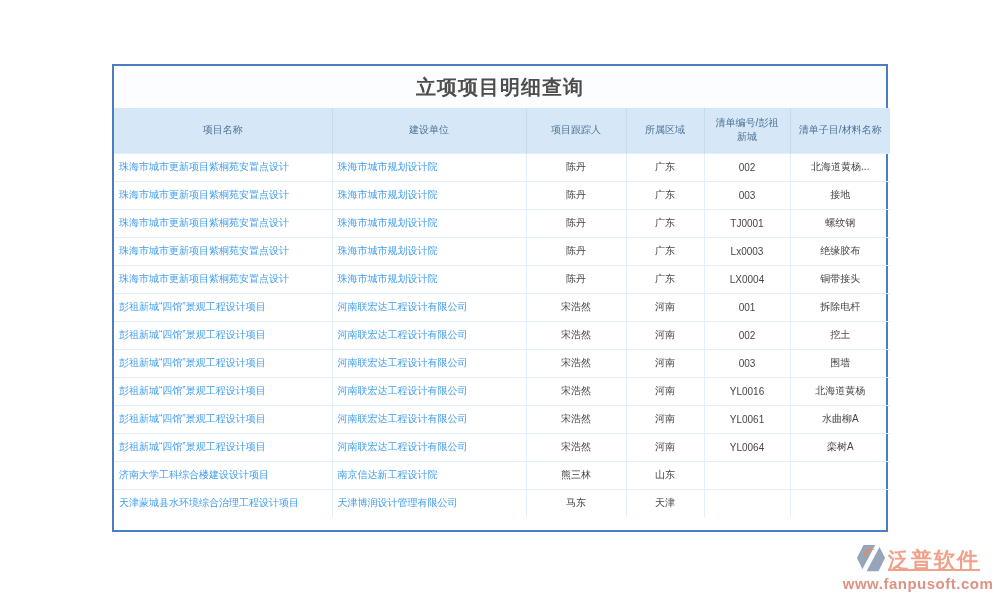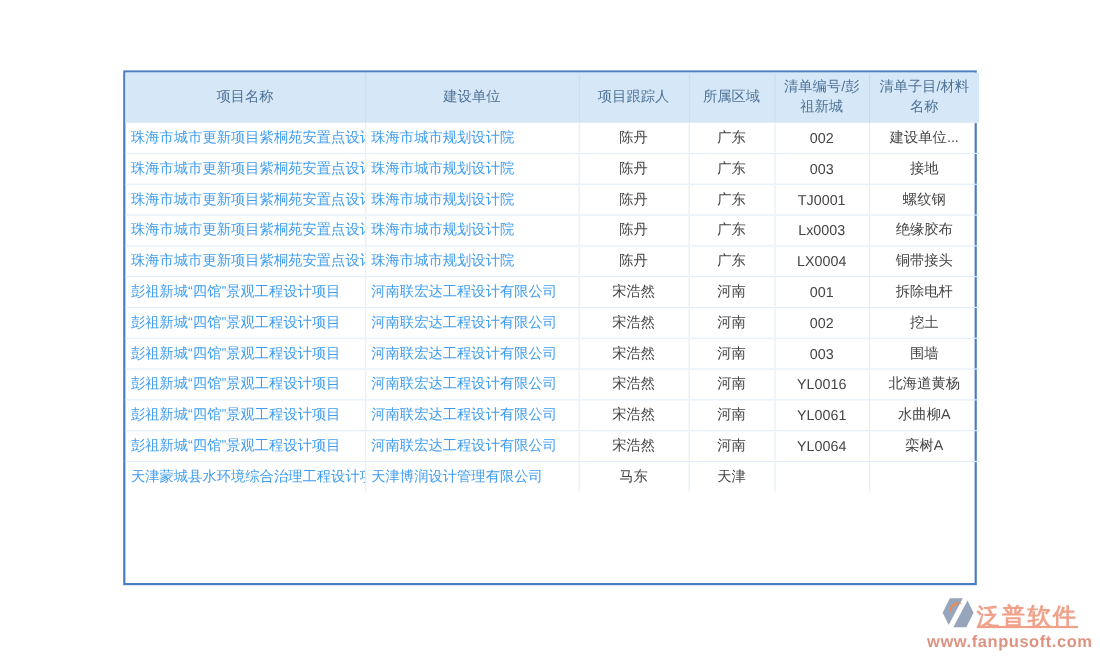--- a/index.html
+++ b/index.html
@@ -11,21 +11,21 @@
   .panel{
     position:absolute;left:112px;top:64px;width:776px;height:468px;
     box-sizing:border-box;border:2px solid #4b7dc2;background:#ffffff;
   }
   .title-bar{
     height:42px;line-height:42px;text-align:center;
     font-size:20px;font-weight:bold;color:#4d4d4d;background:#fcfdfe;
     letter-spacing:1px;
   }
   table{
-    width:100%;border-collapse:collapse;table-layout:fixed;font-size:13px;
+    width:100%;border-collapse:collapse;table-layout:fixed;font-size:10px;
   }
   thead th{
     background:#d6e8f8;color:#4e7296;font-weight:normal;height:45px;
     border-right:1px solid #c5dcf0;vertical-align:middle;text-align:center;
     padding:2px 8px;word-break:break-all;line-height:1.4;box-sizing:border-box;
   }
   thead th:last-child{border-right:none;}
   tbody td{
     height:28px;border-top:1px solid #e2eef9;border-right:1px solid #e2eef9;
     text-align:center;color:#454545;padding:0 5px;white-space:nowrap;
@@ -43,20 +43,21 @@
   }
   .wm-url{
     font-size:15px;font-weight:bold;color:#dd9383;letter-spacing:0.5px;
     margin-top:-2px;cursor:pointer;
   }
 </style>
 </head>
 <body>
 
 <div class="panel">
+  <div class="title-bar">立项项目明细查询</div>
   <table>
     <colgroup>
       <col style="width:218px">
         <col style="width:194px">
         <col style="width:100px">
       <col style="width:78px">
         <col style="width:86px">
         <col style="width:100px">
     </colgroup>
     <thead>
@@ -69,21 +70,21 @@
         <th>清单子目/材料名称</th>
       </tr>
     </thead>
     <tbody>
         <tr>
           <td class="c0">珠海市城市更新项目紫桐苑安置点设计</td>
           <td class="c1">珠海市城市规划设计院</td>
           <td class="c2">陈丹</td>
           <td class="c3">广东</td>
           <td class="c4">002</td>
-          <td class="c5">建设单位...</td>
+          <td class="c5">北海道黄杨...</td>
         </tr>
         <tr>
           <td class="c0">珠海市城市更新项目紫桐苑安置点设计</td>
           <td class="c1">珠海市城市规划设计院</td>
           <td class="c2">陈丹</td>
           <td class="c3">广东</td>
           <td class="c4">003</td>
           <td class="c5">接地</td>
         </tr>
         <tr>
@@ -152,20 +153,28 @@
         </tr>
         <tr>
           <td class="c0">彭祖新城“四馆”景观工程设计项目</td>
           <td class="c1">河南联宏达工程设计有限公司</td>
           <td class="c2">宋浩然</td>
           <td class="c3">河南</td>
           <td class="c4">YL0064</td>
           <td class="c5">栾树A</td>
         </tr>
         <tr>
+          <td class="c0">济南大学工科综合楼建设设计项目</td>
+          <td class="c1">南京信达新工程设计院</td>
+          <td class="c2">熊三林</td>
+          <td class="c3">山东</td>
+          <td class="c4"></td>
+          <td class="c5"></td>
+        </tr>
+        <tr>
           <td class="c0">天津蒙城县水环境综合治理工程设计项目</td>
           <td class="c1">天津博润设计管理有限公司</td>
           <td class="c2">马东</td>
           <td class="c3">天津</td>
           <td class="c4"></td>
           <td class="c5"></td>
         </tr>
       </tbody>
   </table>
 </div>

